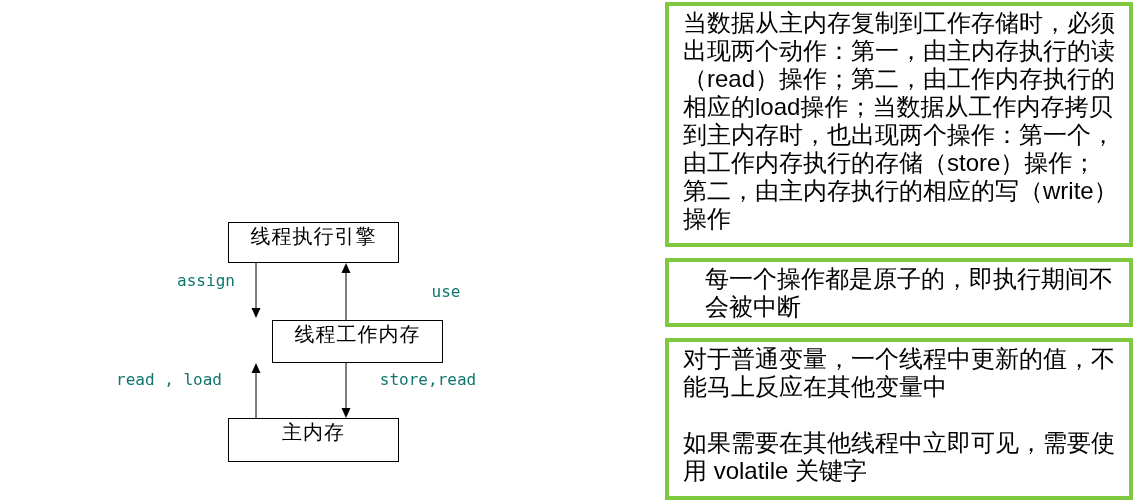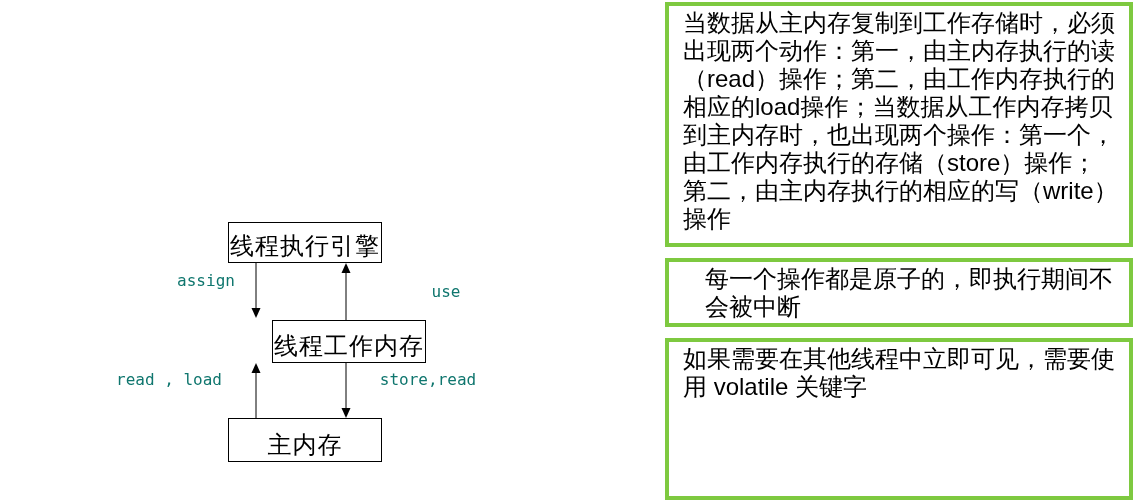--- a/index.html
+++ b/index.html
@@ -23,28 +23,28 @@
   }
   .diagram svg {
     position: absolute;
     left: 0;
     top: 0;
     pointer-events: none;
   }
   .dbox {
     position: absolute;
     left: 228px;
-    width: 154px;
+    width: 171px;
     border: 1px solid #000000;
     background: #ffffff;
     box-sizing: border-box;
     display: flex;
-    align-items: flex-end;
+    align-items: flex-start;
     justify-content: center;
-    font-size: 24px;
+    font-size: 20px;
     color: #000000;
     letter-spacing: 1px;
     white-space: nowrap;
   }
   .dbox-top    { top: 222px; height: 41px; }
   .dbox-middle { top: 320px; height: 43px; margin-left: 44px; }
   .dbox-bottom { top: 418px; height: 44px; }
 
   .alabel {
     position: absolute;
@@ -129,18 +129,19 @@
 
     <div class="note note-1">
       <p>当数据从主内存复制到工作存储时，必须出现两个动作：第一，由主内存执行的读（read）操作；第二，由工作内存执行的相应的load操作；当数据从工作内存拷贝到主内存时，也出现两个操作：第一个，由工作内存执行的存储（store）操作；第二，由主内存执行的相应的写（write）操作</p>
     </div>
 
     <div class="note note-2">
       <p>每一个操作都是原子的，即执行期间不会被中断</p>
     </div>
 
     <div class="note note-3">
+      <p class="gap-below">对于普通变量，一个线程中更新的值，不能马上反应在其他变量中</p>
       <p>如果需要在其他线程中立即可见，需要使用 volatile 关键字</p>
     </div>
 
   </div>
 
 </div>
 
 </body></html>

